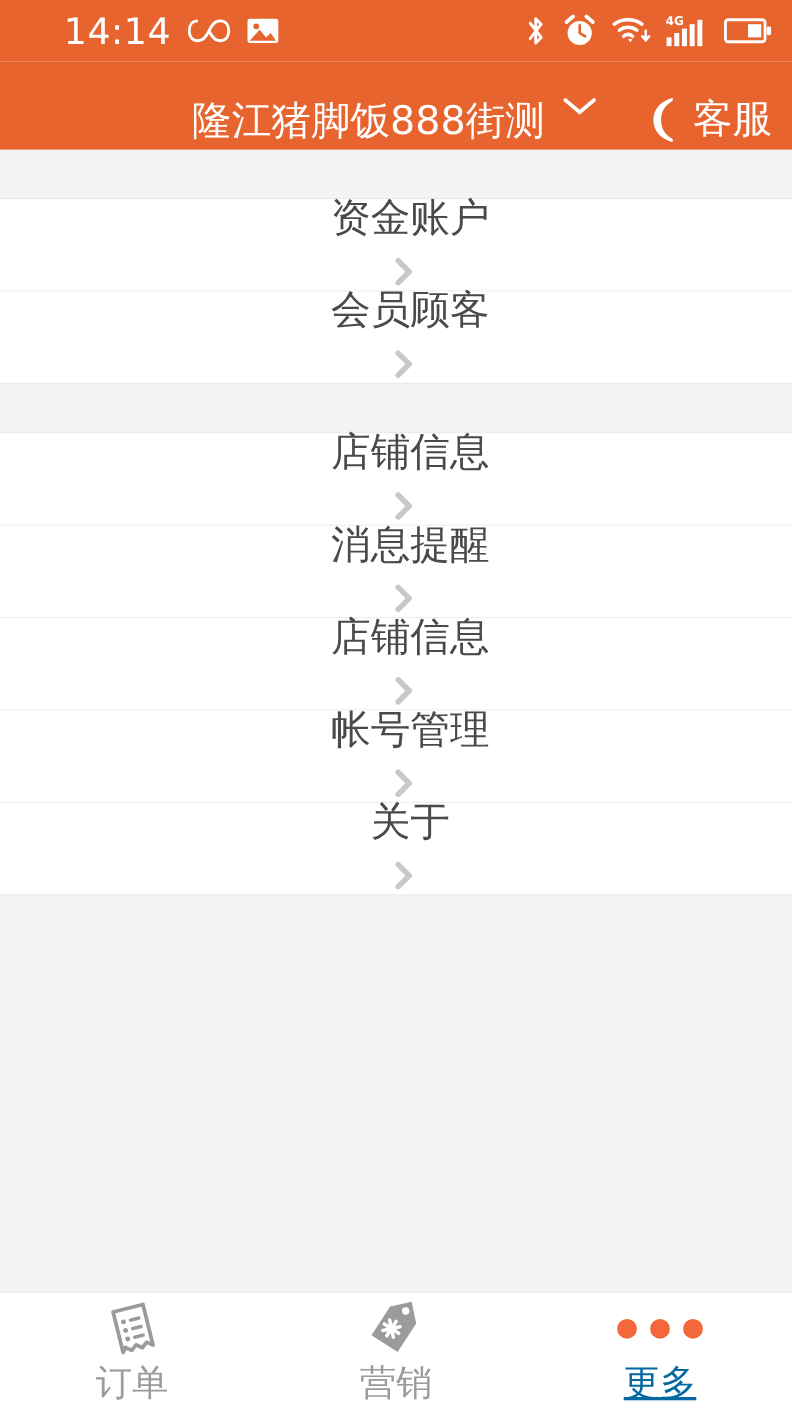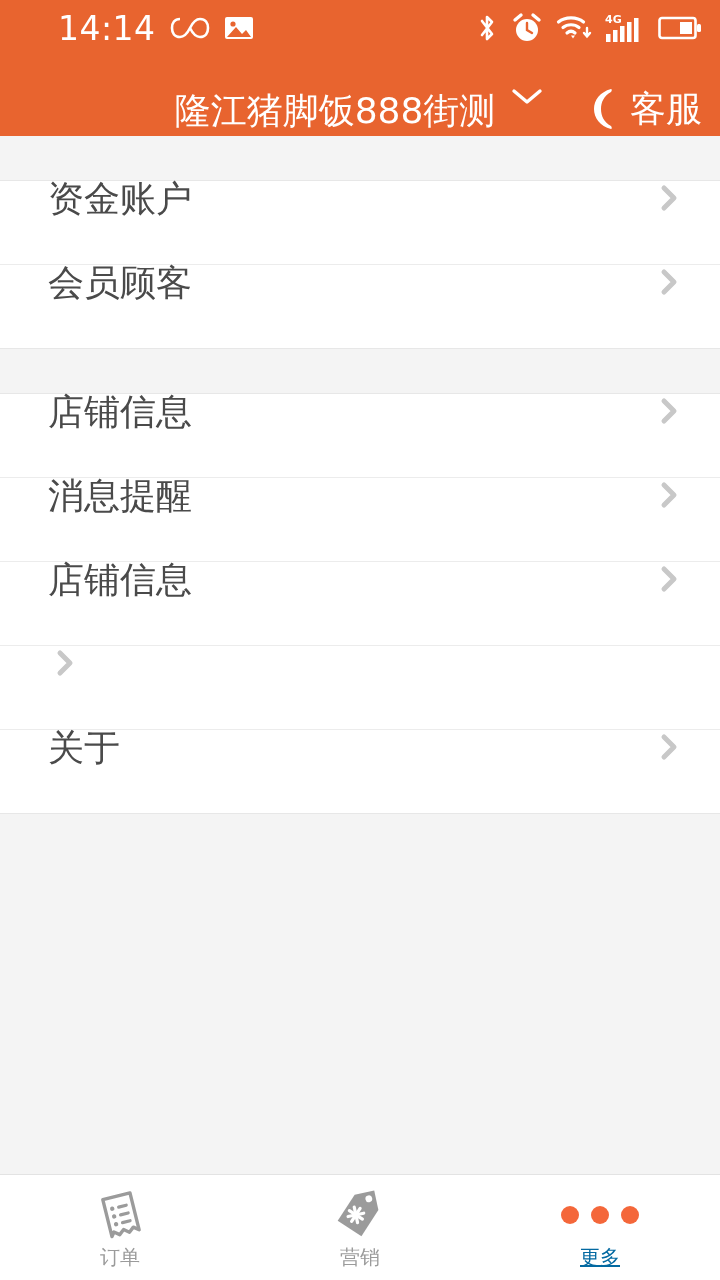--- a/index.html
+++ b/index.html
@@ -101,25 +101,26 @@
     height: 44px;
     background: #f4f4f4;
     border-bottom: 1px solid #e7e7e7;
   }
   .group {
     background: #ffffff;
   }
   .row {
     height: 84px;
     display: flex;
-    align-items: flex-start;
+    align-items: center;
     padding: 0 22px 0 48px;
     box-sizing: border-box;
     background: #ffffff;
     border-bottom: 1px solid #ececec;
+    flex-direction: column;
   }
   .group .row:last-child { border-bottom: 1px solid #e7e7e7; }
   .row-label {
     font-size: 36px;
     color: #4a4a4a;
     line-height: 1;
     flex: 1 1 auto;
   }
   .chev-right {
     flex: 0 0 auto;
@@ -144,21 +145,21 @@
     justify-content: center;
     gap: 6px;
   }
   .tab-icon {
     height: 52px;
     display: flex;
     align-items: center;
     justify-content: center;
   }
   .tab-label {
-    font-size: 20px;
+    font-size: 33px;
     line-height: 1;
     color: #9b9b9b;
   }
   .tab.active .tab-label { color: #0369a1; text-decoration: underline; }
   .dots { display: flex; gap: 12px; align-items: center; }
   .dot {
     width: 18px; height: 18px; border-radius: 50%;
     background: #f4673a;
   }
 </style>
@@ -268,20 +269,21 @@
           <path d="M12 7 L22 17 L12 27" fill="none" stroke="#c8c8c8" stroke-width="5" stroke-linecap="round" stroke-linejoin="round"></path>
         </svg>
       </div>
       <div class="row">
         <span class="row-label">店铺信息</span>
         <svg class="chev-right" viewBox="0 0 34 34">
           <path d="M12 7 L22 17 L12 27" fill="none" stroke="#c8c8c8" stroke-width="5" stroke-linecap="round" stroke-linejoin="round"></path>
         </svg>
       </div>
       <div class="row">
+        <span class="row-label">帐号管理</span>
         <svg class="chev-right" viewBox="0 0 34 34">
           <path d="M12 7 L22 17 L12 27" fill="none" stroke="#c8c8c8" stroke-width="5" stroke-linecap="round" stroke-linejoin="round"></path>
         </svg>
       </div>
       <div class="row">
         <span class="row-label">关于</span>
         <svg class="chev-right" viewBox="0 0 34 34">
           <path d="M12 7 L22 17 L12 27" fill="none" stroke="#c8c8c8" stroke-width="5" stroke-linecap="round" stroke-linejoin="round"></path>
         </svg>
       </div>

